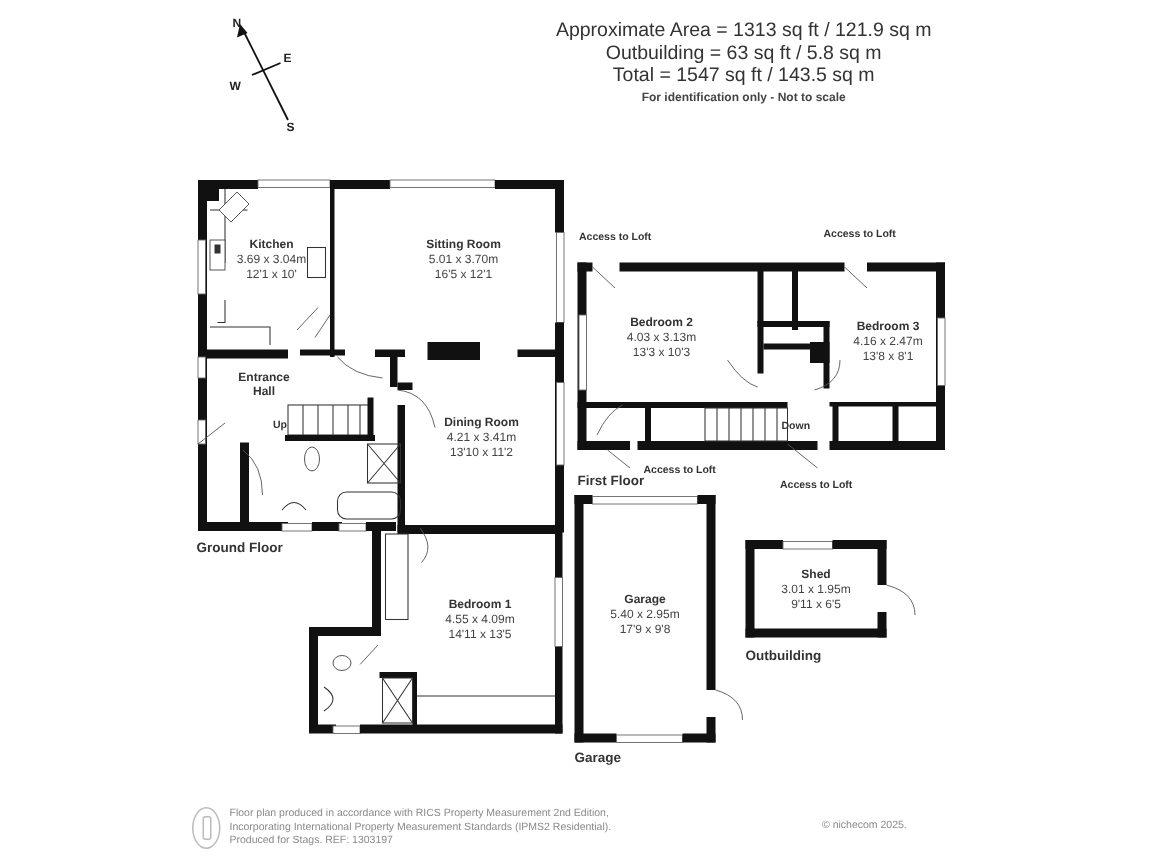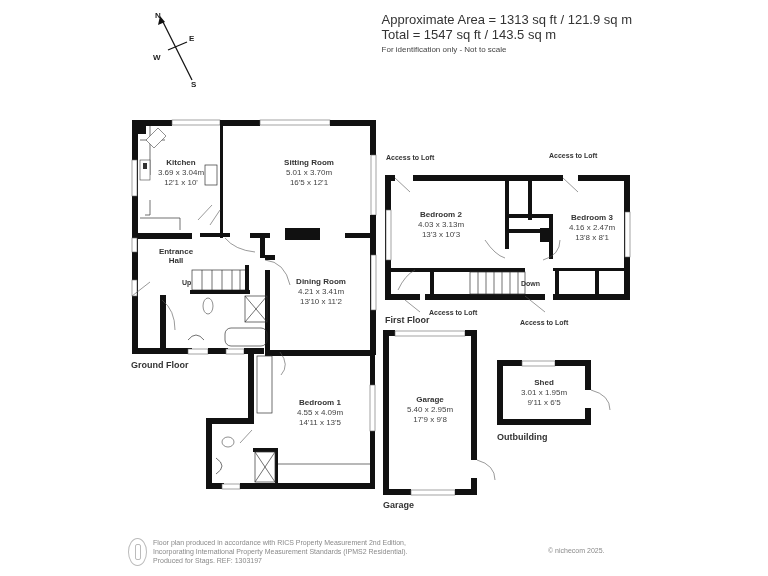--- a/index.html
+++ b/index.html
@@ -1,20 +1,20 @@
 <!DOCTYPE html>
 <html><head>
 <meta charset="utf-8">
 <style>
   html, body { margin:0; padding:0; background:#ffffff; }
   body { width:768px; height:576px; position:relative; overflow:hidden; font-family:"Liberation Sans", sans-serif; color:#222; }
   #plan { position:absolute; left:0; top:0; width:768px; height:576px; }
-  .area-block { position:absolute; right:136px; top:12px; text-align:left; color:#333; }
+  .area-block { position:absolute; right:147px; top:12px; text-align:center; color:#333; }
   .area-line { font-size:13px; line-height:15px; white-space:nowrap; }
-  .area-note { font-size:8px; line-height:12px; margin-top:2px; color:#444; }
+  .area-note { font-size:8px; line-height:12px; margin-top:2px; color:#444;font-weight:bold; }
   .footer { position:absolute; left:128px; top:538px; display:flex; align-items:flex-start; }
   .footer-logo { width:17px; height:26px; border:1px solid #bbb; border-radius:50%; margin-right:6px; position:relative; }
   .footer-logo:after { content:""; position:absolute; left:6px; top:5px; width:4px; height:14px; border:1px solid #bbb; border-radius:2px; }
   .footer-text { font-size:7px; line-height:9px; color:#8a8a8a; white-space:nowrap; }
   .footer-copy { position:absolute; left:420px; top:9px; font-size:7px; color:#8a8a8a; white-space:nowrap; }
   svg text { font-family:"Liberation Sans", sans-serif; }
   .rname { font-size:8px; font-weight:bold; fill:#333; text-anchor:middle; }
   .rdim { font-size:8px; fill:#444; text-anchor:middle; }
   .flabel { font-size:9px; font-weight:bold; fill:#333; }
   .note { font-size:7px; font-weight:bold; fill:#333; }
@@ -224,20 +224,21 @@
   <g>
     <text class="rname" x="544" y="385">Shed</text>
     <text class="rdim" x="544" y="395">3.01 x 1.95m</text>
     <text class="rdim" x="544" y="405">9'11 x 6'5</text>
   </g>
   <text class="flabel" x="497" y="440">Outbuilding</text>
 </svg>
 
 <div class="area-block">
   <div class="area-line">Approximate Area = 1313 sq ft / 121.9 sq m</div>
+  <div class="area-line">Outbuilding = 63 sq ft / 5.8 sq m</div>
   <div class="area-line">Total = 1547 sq ft / 143.5 sq m</div>
   <div class="area-note">For identification only - Not to scale</div>
 </div>
 
 <div class="footer">
   <div class="footer-logo"></div>
   <div>
     <div class="footer-text">Floor plan produced in accordance with RICS Property Measurement 2nd Edition,</div>
     <div class="footer-text">Incorporating International Property Measurement Standards (IPMS2 Residential).</div>
     <div class="footer-text">Produced for Stags.   REF: 1303197</div>

